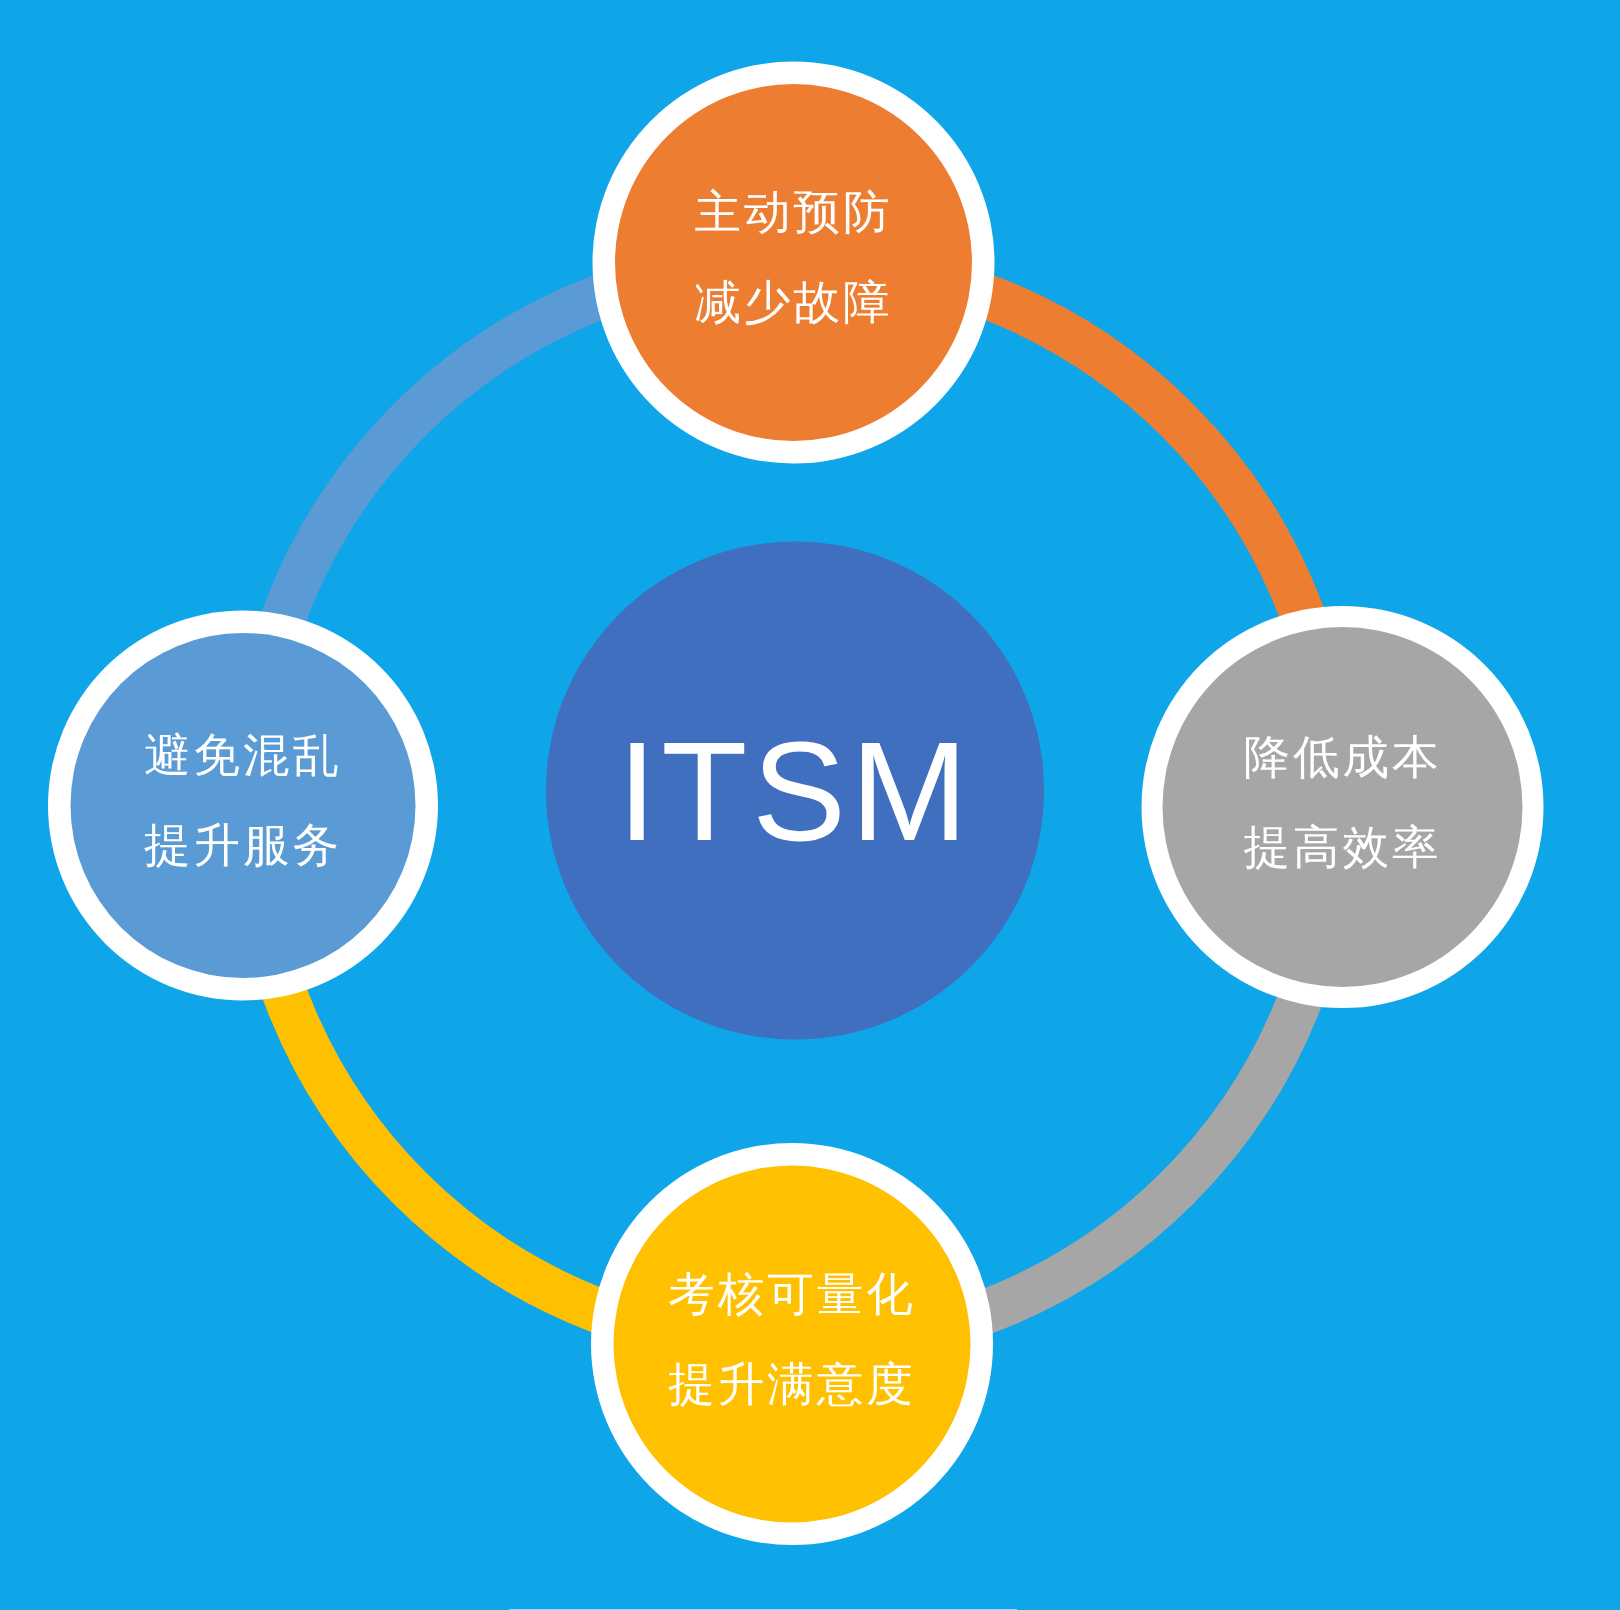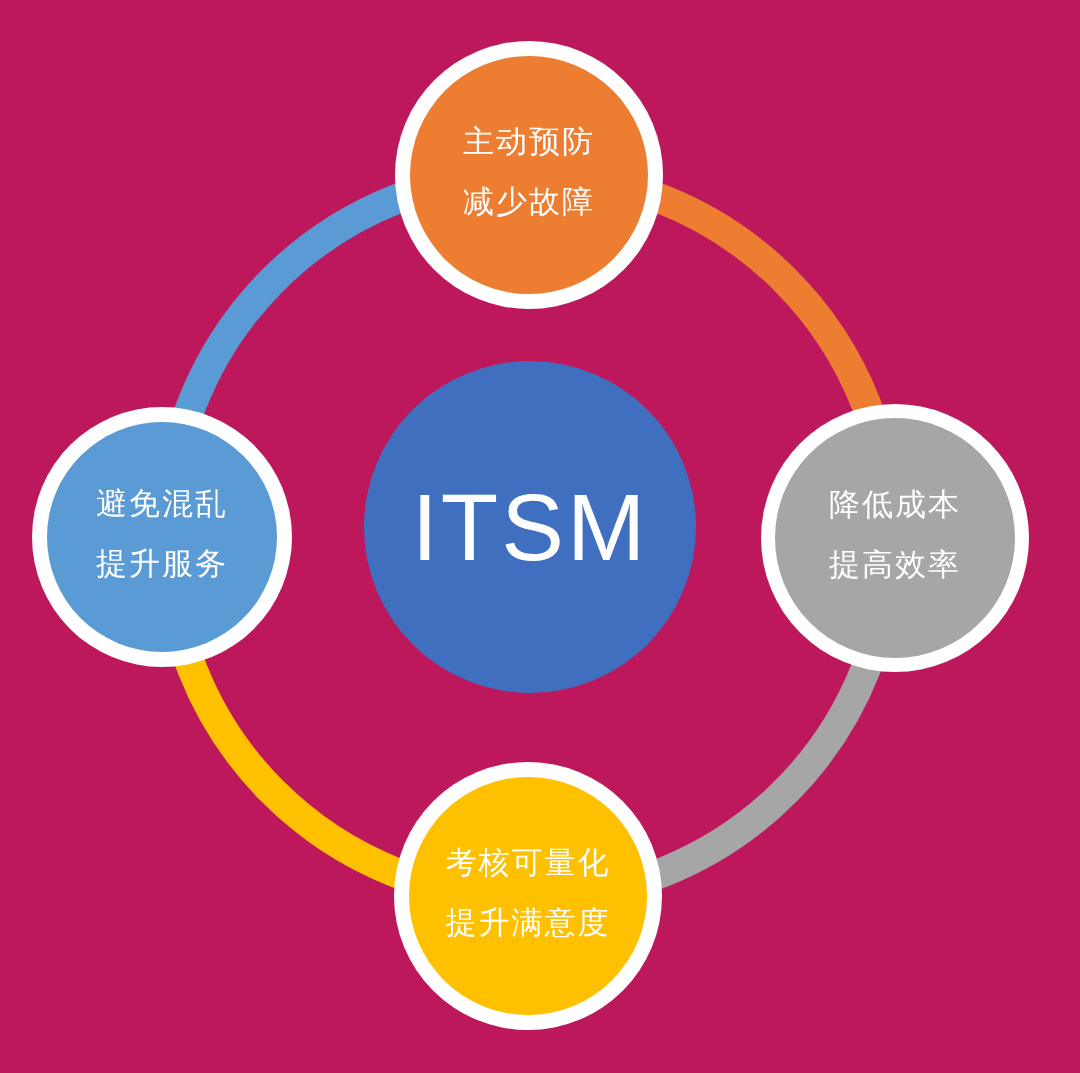--- a/index.html
+++ b/index.html
@@ -5,21 +5,21 @@
   html, body {
     margin: 0;
     padding: 0;
     background: #ffffff;
     font-family: "Liberation Sans", sans-serif;
   }
   .canvas {
     position: relative;
     width: 1080px;
     height: 1073px;
-    background: #be185d;
+    background: #0ea5e9;
     overflow: hidden;
   }
   svg { display: block; }
   .node-label {
     font-family: "Liberation Sans", sans-serif;
     font-size: 31px;
     fill: #ffffff;
     text-anchor: middle;
     letter-spacing: 2px;
   }

